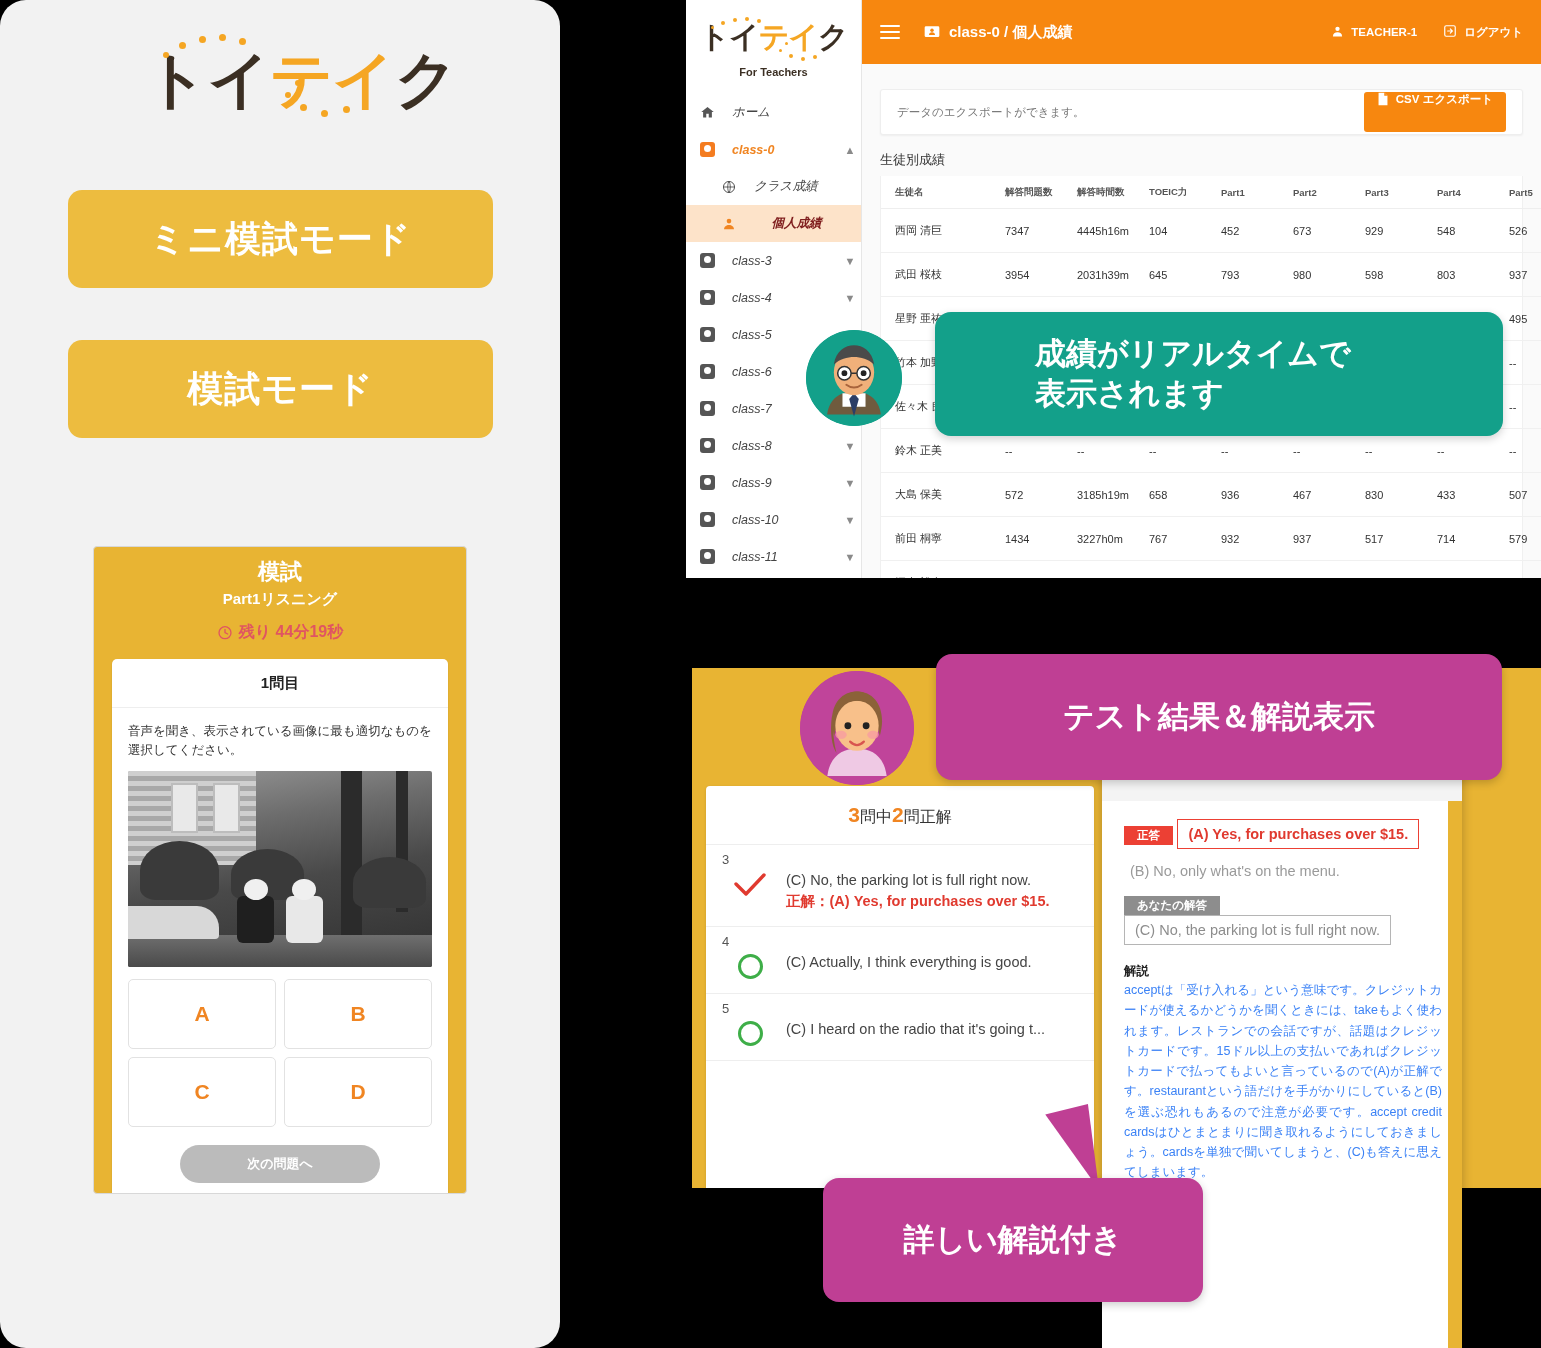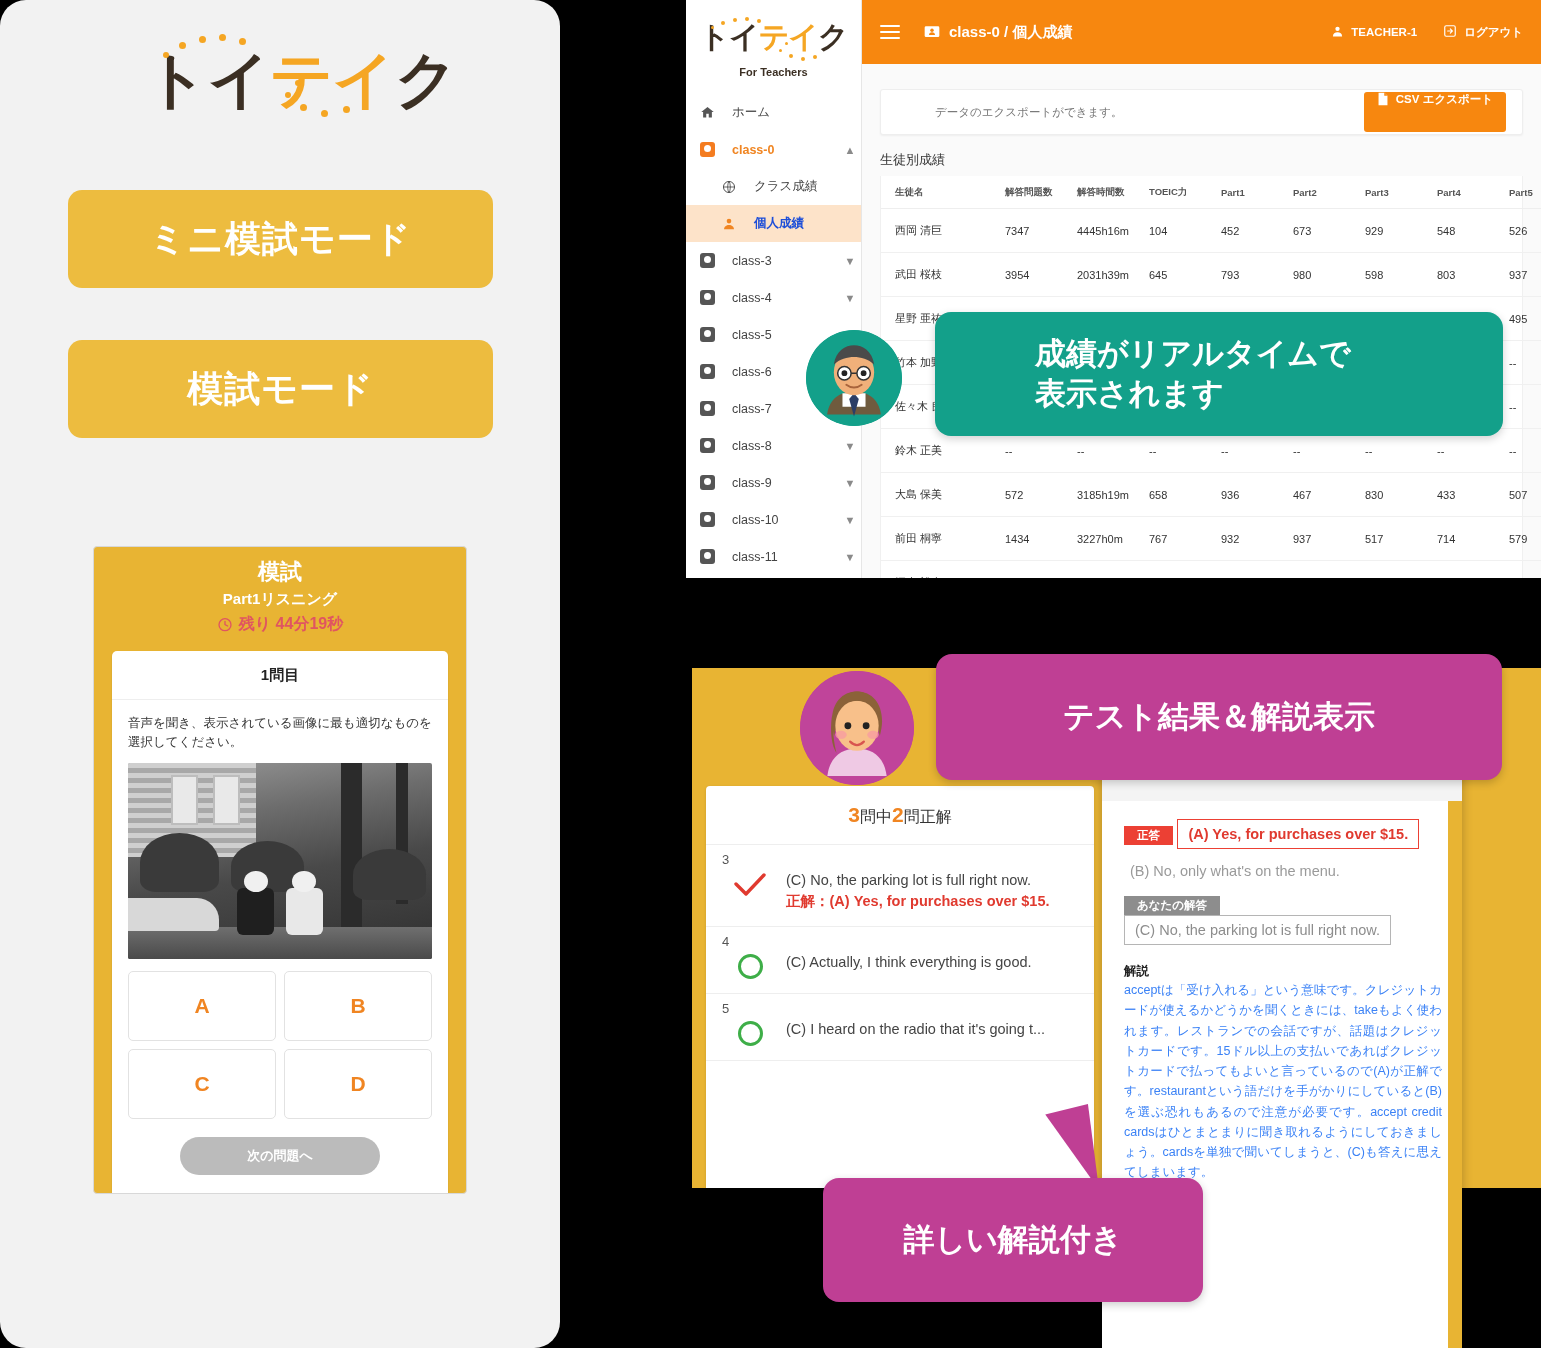--- a/index.html
+++ b/index.html
@@ -50,21 +50,21 @@
     border: 1px solid #d8d8d8;
     border-radius: 4px;
     overflow: hidden;
   }
   .phone-head { padding: 10px 0 14px; text-align: center; color: #fff; }
   .ph-title { font-size: 22px; font-weight: bold; line-height: 30px; }
   .ph-sub { font-size: 15px; font-weight: bold; line-height: 24px; }
   .ph-timer {
     font-size: 16px; font-weight: bold; color: #e05561;
     line-height: 26px; display: flex; align-items: center;
-    justify-content: center; gap: 6px;
+    justify-content: center; gap: 6px; margin-top: 8px;
   }
   .clock-ic { width: 16px; height: 16px; }
   .phone-card {
     margin: 0 18px; background: #fff;
     border-radius: 5px 5px 0 0; overflow: hidden;
     height: 546px;
     box-shadow: 0 1px 2px rgba(0,0,0,.12);
   }
   .q-no {
     text-align: center; font-size: 15px; font-weight: bold;
@@ -120,25 +120,25 @@
   .side-logo .logo { width: 150px; height: 46px; }
   .for-teachers {
     text-align: center; font-size: 11px; font-weight: bold;
     color: #3b2f23; padding-bottom: 16px;
   }
   .nav-item {
     display: flex; align-items: center; height: 37px;
     padding-left: 14px; font-size: 12.5px; color: #444; cursor: pointer;
   }
   .nav-item .ic { width: 22px; display: flex; align-items: center; }
-  .nav-item .lbl { flex: 1; padding-left: 10px; }
+  .nav-item .lbl { flex: 1; padding-left: 10px; font-style: italic; }
   .nav-item .chev { width: 22px; text-align: center; color: #8a8a8a; font-size: 11px; }
   .nav-item.active { color: #f08522; font-weight: 600; }
   .nav-item.sub { padding-left: 36px; font-size: 12.5px; }
-  .nav-item.sub.sel { background: #fde3c9; color: #1d4ed8; font-weight: bold; }
+  .nav-item.sub.sel { background: #fde3c9; color: #7f1d1d; font-weight: bold; text-align: center; }
   .sq { width: 15px; height: 15px; border-radius: 3px; background: #555;
         display:flex; align-items:center; justify-content:center; }
   .sq.on { background: #f47c20; }
   .sq .pers { width: 7px; height: 7px; border-radius: 50%; background: #fff; margin-top:-2px;}
 
   .dash-main { position: absolute; left: 176px; top: 0; right: 0; bottom: 0; background:#fafafa; }
   .topbar {
     height: 64px; background: #f7870f; display: flex;
     align-items: center; padding: 0 18px; color: #fff;
   }
@@ -149,21 +149,21 @@
            font-size: 15px; font-weight: bold; }
   .topbar-right { margin-left: auto; display: flex; align-items: center; gap: 26px;
                   font-size: 11.5px; font-weight: bold; }
   .tr-item { display: flex; align-items: center; gap: 7px; cursor: pointer; }
 
   .export-card {
     margin: 25px 18px 0; background: #fff; border: 1px solid #eee;
     border-radius: 3px; height: 46px; display: flex; align-items: center;
     padding: 0 16px; box-shadow: 0 1px 2px rgba(0,0,0,.05);
   }
-  .export-card .txt { font-size: 11.5px; color: #777; margin-left: 38px; }
+  .export-card .txt { font-size: 11.5px; color: #777; }
   .csv-btn {
     margin-left: auto; background: #f7870f; color: #fff; border: none;
     border-radius: 3px; height: 40px; padding: 0 13px; font-size: 11.5px;
     font-weight: bold; display: flex; align-items: flex-start; gap: 7px; cursor: pointer;
   }
   .sec-title { font-size: 13px; color: #333; padding: 16px 18px 7px; font-weight: 500;}
   .tbl-wrap { margin: 0 18px; background:#fff; border:1px solid #f0f0f0; border-top:none;}
   table.grades { width: 100%; border-collapse: collapse; table-layout: fixed; }
   table.grades th {
     font-size: 9.5px; color: #555; font-weight: 600; text-align: left;

